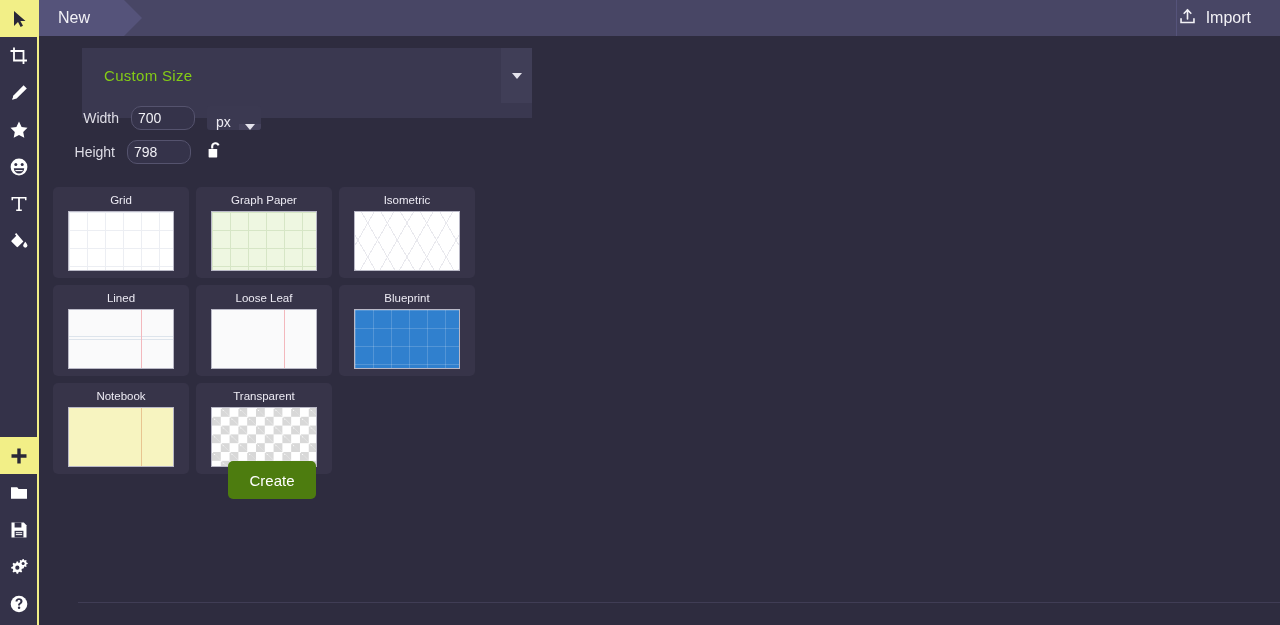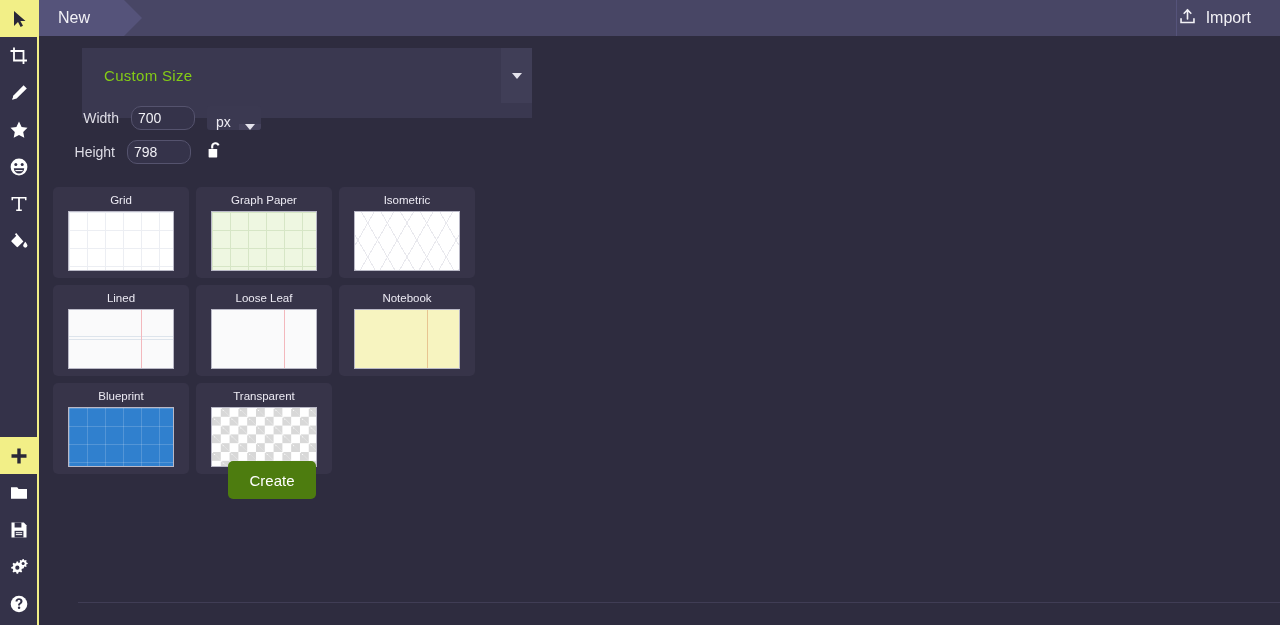--- a/index.html
+++ b/index.html
@@ -477,32 +477,32 @@
       </div>
 
       <div class="tpl-card">
         <div class="tpl-title">Loose Leaf</div>
         <div class="tpl-thumb th-loose">
           <span class="vline"></span>
         </div>
       </div>
 
       <div class="tpl-card">
+        <div class="tpl-title">Blueprint</div>
+        <div class="tpl-thumb th-blueprint"></div>
+      </div>
+
+      <div class="tpl-card">
         <div class="tpl-title">Notebook</div>
         <div class="tpl-thumb th-notebook">
           <span class="vline"></span>
         </div>
       </div>
 
       <div class="tpl-card">
-        <div class="tpl-title">Blueprint</div>
-        <div class="tpl-thumb th-blueprint"></div>
-      </div>
-
-      <div class="tpl-card">
         <div class="tpl-title">Transparent</div>
         <div class="tpl-thumb th-transparent"></div>
       </div>
 
     </div>
 
     <button id="create-btn">Create</button>
 
     <div id="statusbar"></div>
   </div>

